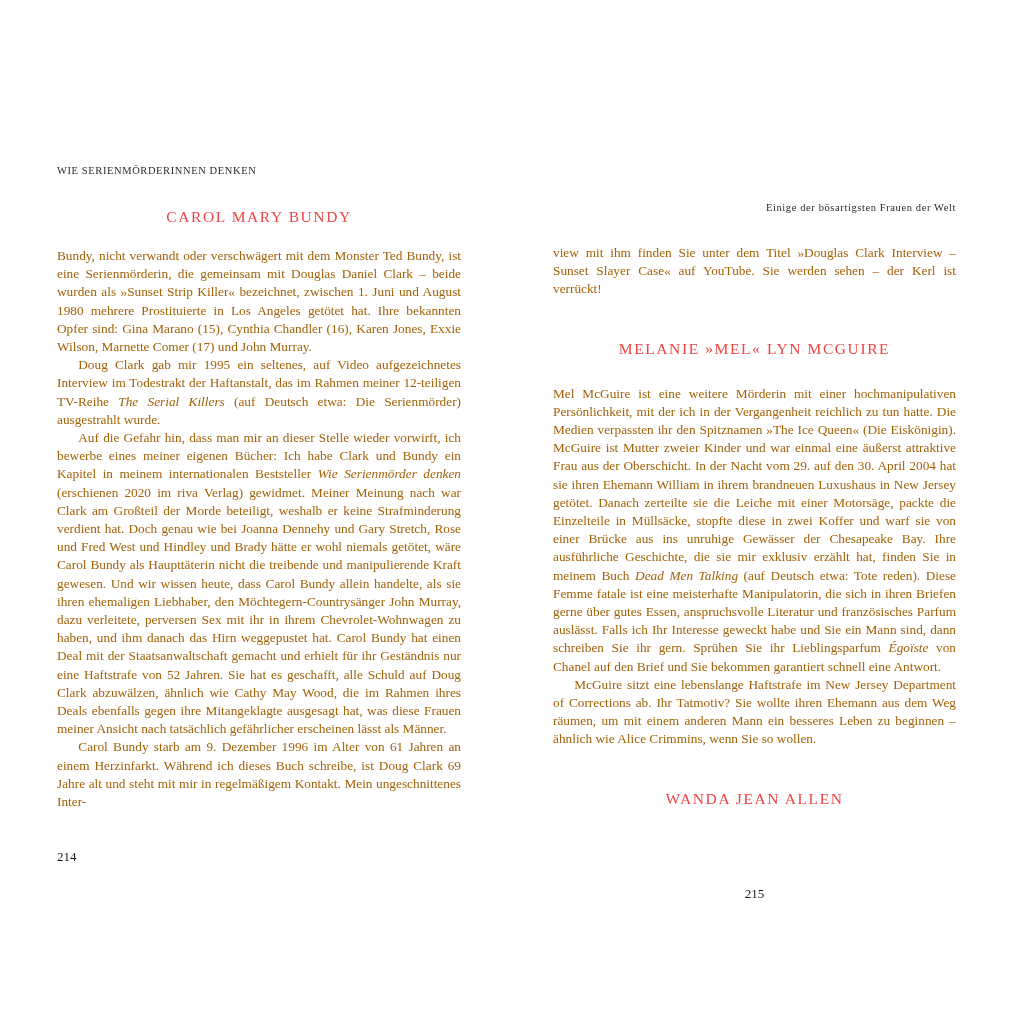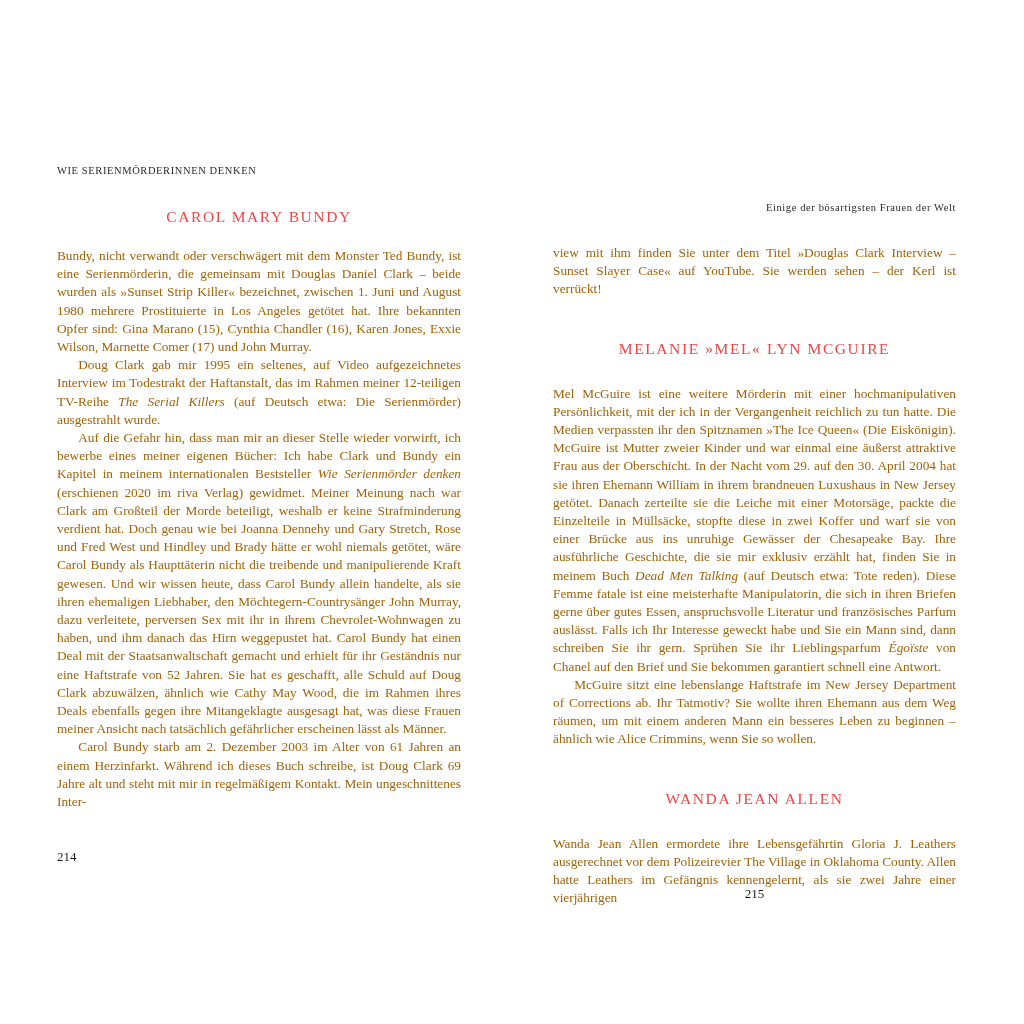--- a/index.html
+++ b/index.html
@@ -90,21 +90,21 @@
 
   <div class="page page-left">
     <div class="running-header rh-left">WIE SERIENMÖRDERINNEN DENKEN</div>
 
     <div class="page-inner">
       <h2 class="section-title title-first">CAROL MARY BUNDY</h2>
       <div class="body-text">
           <p><span>Bundy, nicht verwandt oder verschwägert mit dem Monster Ted Bundy, ist eine Serienmörderin, die gemeinsam mit Douglas Daniel Clark – beide wurden als »Sunset Strip Killer« bezeichnet, zwischen 1. Juni und August 1980 mehrere Prostituierte in Los Angeles getötet hat. Ihre bekannten Opfer sind: Gina Marano (15), Cynthia Chandler (16), Karen Jones, Exxie Wilson, Marnette Comer (17) und John Murray.</span></p>
           <p><span>Doug Clark gab mir 1995 ein seltenes, auf Video aufgezeichnetes Interview im Todestrakt der Haftanstalt, das im Rahmen meiner 12-teiligen TV-Reihe </span><span style="font-style: italic;">The Serial Killers</span><span> (auf Deutsch etwa: Die Serienmörder) ausgestrahlt wurde.</span></p>
           <p><span>Auf die Gefahr hin, dass man mir an dieser Stelle wieder vorwirft, ich bewerbe eines meiner eigenen Bücher: Ich habe Clark und Bundy ein Kapitel in meinem internationalen Beststeller </span><span style="font-style: italic;">Wie Serienmörder denken</span><span> (erschienen 2020 im riva Verlag) gewidmet. Meiner Meinung nach war Clark am Großteil der Morde beteiligt, weshalb er keine Strafminderung verdient hat. Doch genau wie bei Joanna Dennehy und Gary Stretch, Rose und Fred West und Hindley und Brady hätte er wohl niemals getötet, wäre Carol Bundy als Haupttäterin nicht die treibende und manipulierende Kraft gewesen. Und wir wissen heute, dass Carol Bundy allein handelte, als sie ihren ehemaligen Liebhaber, den Möchtegern-Countrysänger John Murray, dazu verleitete, perversen Sex mit ihr in ihrem Chevrolet-Wohnwagen zu haben, und ihm danach das Hirn weggepustet hat. Carol Bundy hat einen Deal mit der Staatsanwaltschaft gemacht und erhielt für ihr Geständnis nur eine Haftstrafe von 52 Jahren. Sie hat es geschafft, alle Schuld auf Doug Clark abzuwälzen, ähnlich wie Cathy May Wood, die im Rahmen ihres Deals ebenfalls gegen ihre Mitangeklagte ausgesagt hat, was diese Frauen meiner Ansicht nach tatsächlich gefährlicher erscheinen lässt als Männer.</span></p>
-          <p><span>Carol Bundy starb am 2. Dezember 2003 im Alter von 61 Jahren an einem Herzinfarkt. Während ich dieses Buch schreibe, ist Doug Clark 69 Jahre alt und steht mit mir in regelmäßigem Kontakt. Mein ungeschnittenes Inter-</span></p>
+          <p><span>Carol Bundy starb am 9. Dezember 1996 im Alter von 61 Jahren an einem Herzinfarkt. Während ich dieses Buch schreibe, ist Doug Clark 69 Jahre alt und steht mit mir in regelmäßigem Kontakt. Mein ungeschnittenes Inter-</span></p>
         </div>
     </div>
 
     <div class="page-number pn-left">214</div>
   </div>
 
   <div class="page page-right">
     <div class="running-header rh-right">Einige der bösartigsten Frauen der Welt</div>
 
     <div class="page-inner">
@@ -112,21 +112,18 @@
           <p><span>view mit ihm finden Sie unter dem Titel »Douglas Clark Interview – Sunset Slayer Case« auf YouTube. Sie werden sehen – der Kerl ist verrückt!</span></p>
         </div>
 
       <h2 class="section-title title-section">MELANIE »MEL« LYN MCGUIRE</h2>
       <div class="body-text">
           <p><span>Mel McGuire ist eine weitere Mörderin mit einer hochmanipulativen Persönlichkeit, mit der ich in der Vergangenheit reichlich zu tun hatte. Die Medien verpassten ihr den Spitznamen »The Ice Queen« (Die Eiskönigin). McGuire ist Mutter zweier Kinder und war einmal eine äußerst attraktive Frau aus der Oberschicht. In der Nacht vom 29. auf den 30. April 2004 hat sie ihren Ehemann William in ihrem brandneuen Luxushaus in New Jersey getötet. Danach zerteilte sie die Leiche mit einer Motorsäge, packte die Einzelteile in Müllsäcke, stopfte diese in zwei Koffer und warf sie von einer Brücke aus ins unruhige Gewässer der Chesapeake Bay. Ihre ausführliche Geschichte, die sie mir exklusiv erzählt hat, finden Sie in meinem Buch </span><span style="font-style: italic;">Dead Men Talking</span><span> (auf Deutsch etwa: Tote reden). Diese Femme fatale ist eine meisterhafte Manipulatorin, die sich in ihren Briefen gerne über gutes Essen, anspruchsvolle Literatur und französisches Parfum auslässt. Falls ich Ihr Interesse geweckt habe und Sie ein Mann sind, dann schreiben Sie ihr gern. Sprühen Sie ihr Lieblingsparfum </span><span style="font-style: italic;">Égoïste</span><span> von Chanel auf den Brief und Sie bekommen garantiert schnell eine Antwort.</span></p>
           <p><span>McGuire sitzt eine lebenslange Haftstrafe im New Jersey Department of Corrections ab. Ihr Tatmotiv? Sie wollte ihren Ehemann aus dem Weg räumen, um mit einem anderen Mann ein besseres Leben zu beginnen – ähnlich wie Alice Crimmins, wenn Sie so wollen.</span></p>
         </div>
 
       <h2 class="section-title title-section">WANDA JEAN ALLEN</h2>
-      <div class="body-text">
-          <p><span>Wanda Jean Allen ermordete ihre Lebensgefährtin Gloria J. Leathers ausgerechnet vor dem Polizeirevier The Village in Oklahoma County. Allen hatte Leathers im Gefängnis kennengelernt, als sie zwei Jahre einer vierjährigen</span></p>
-        </div>
     </div>
 
     <div class="page-number pn-right">215</div>
   </div>
 
 </div>
 
 </body></html>

